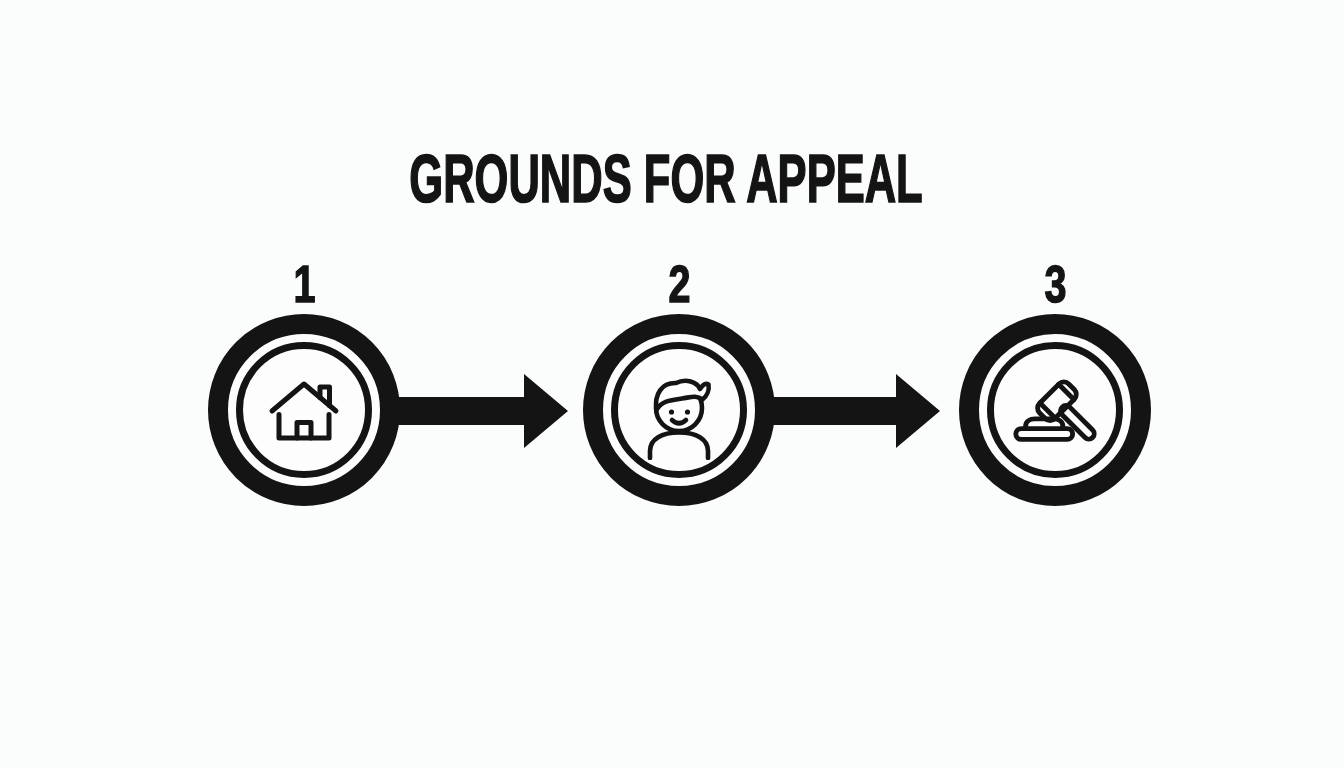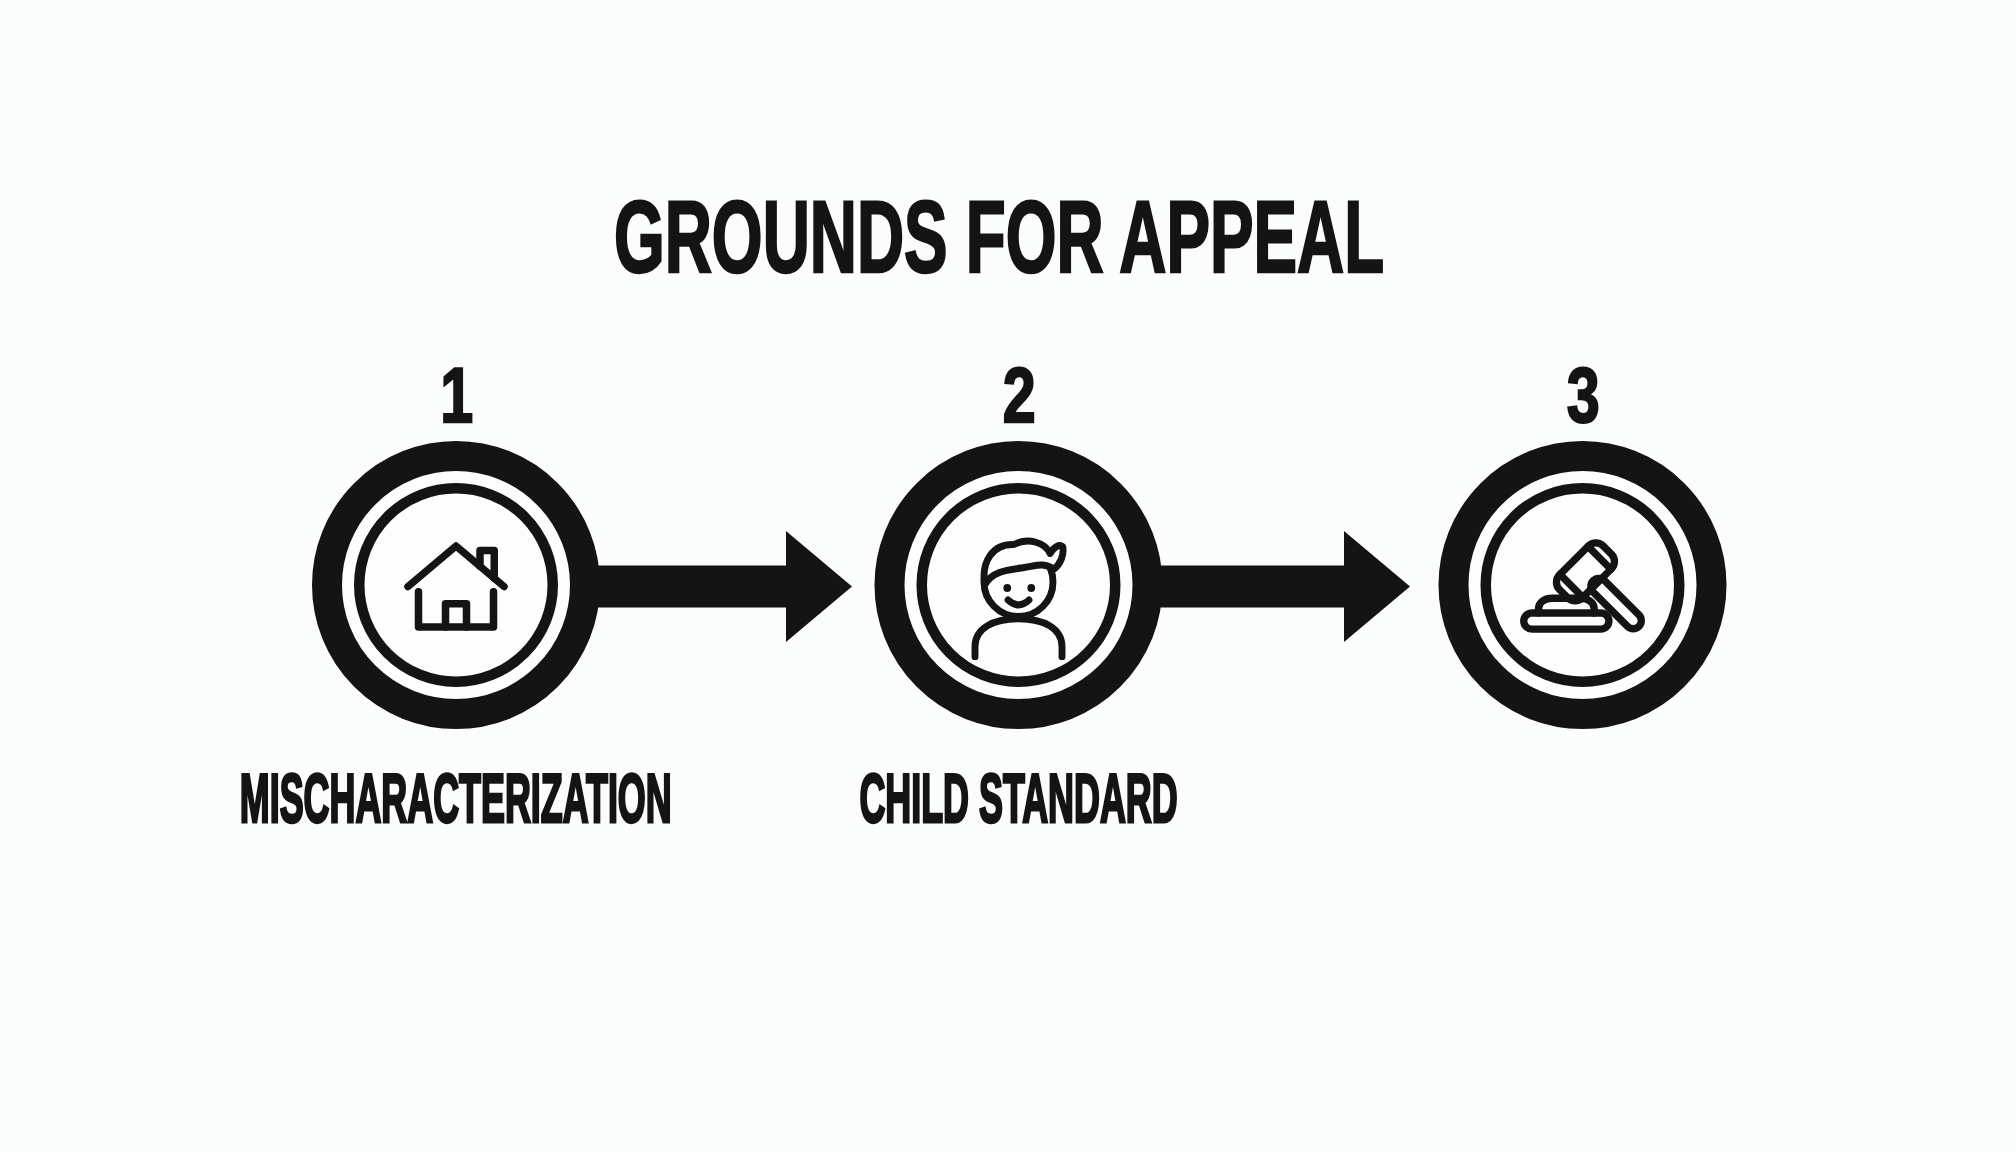--- a/index.html
+++ b/index.html
@@ -13,20 +13,21 @@
     background: var(--bg);
     font-family: "Liberation Sans", sans-serif;
     overflow: hidden;
   }
   .canvas {
     position: relative;
     width: 1344px;
     height: 688px;
     background: var(--bg);
     color: var(--ink);
+    margin-top: 20px;
   }
   .sqz {
     display: inline-block;
     white-space: nowrap;
     transform-origin: 50% 50%;
     font-weight: bold;
     color: var(--ink);
   }
   .title {
     position: absolute;
@@ -109,43 +110,37 @@
     <div class="ring-outer">
       <div class="ring-inner">
         <svg class="icon" width="78" height="70" viewBox="0 0 78 70" fill="none" stroke="currentColor" stroke-width="5" stroke-linecap="round" stroke-linejoin="round">
           <path d="M7 36 L39 9 L71 36"></path>
           <path d="M55 22.5 V12 H64.5 V30.5"></path>
           <path d="M14 39.5 V63 H64 V39.5"></path>
           <path d="M32 63 V47.5 H46 V63"></path>
         </svg>
       </div>
     </div>
-    <div class="step-label">
-      <span class="sqz sqz-label">MISCHARACTERIZATION</span>
-    </div>
   </div>
 
   <div class="step step-2">
     <div class="num">
       <span class="sqz sqz-num">2</span>
     </div>
     <div class="ring-outer">
       <div class="ring-inner">
         <svg class="icon icon-child" width="68" height="90" viewBox="0 0 68 90" fill="none" stroke="currentColor" stroke-width="4.6" stroke-linecap="round" stroke-linejoin="round">
           <path d="M5 88 V81 C5 69 17 62.5 34 62.5 C51 62.5 63 69 63 81 V88"></path>
           <circle cx="34" cy="38" r="23" fill="var(--fill)"></circle>
           <path d="M11.5 40 C9 24 17 12.5 31 13 C41 8 52 12 55 19 C58 14.5 61 12.5 63.5 14.5 C64.5 20 62 26 57.5 29.5 C51 24.5 45 27.5 37 28.5 C26 30 16 31 11.5 40 Z" fill="var(--fill)"></path>
           <circle cx="26.5" cy="42" r="2.6" fill="currentColor" stroke="none"></circle>
           <circle cx="42.5" cy="42" r="2.6" fill="currentColor" stroke="none"></circle>
           <path d="M27 50 Q34 56.5 41 50"></path>
         </svg>
       </div>
-    </div>
-    <div class="step-label">
-      <span class="sqz sqz-label">CHILD STANDARD</span>
     </div>
   </div>
 
   <div class="step step-3">
     <div class="num">
       <span class="sqz sqz-num">3</span>
     </div>
     <div class="ring-outer">
       <div class="ring-inner">
         <svg class="icon icon-gavel" width="94" height="78" viewBox="0 0 96 78" fill="none" stroke="currentColor" stroke-width="5" stroke-linecap="round" stroke-linejoin="round">

